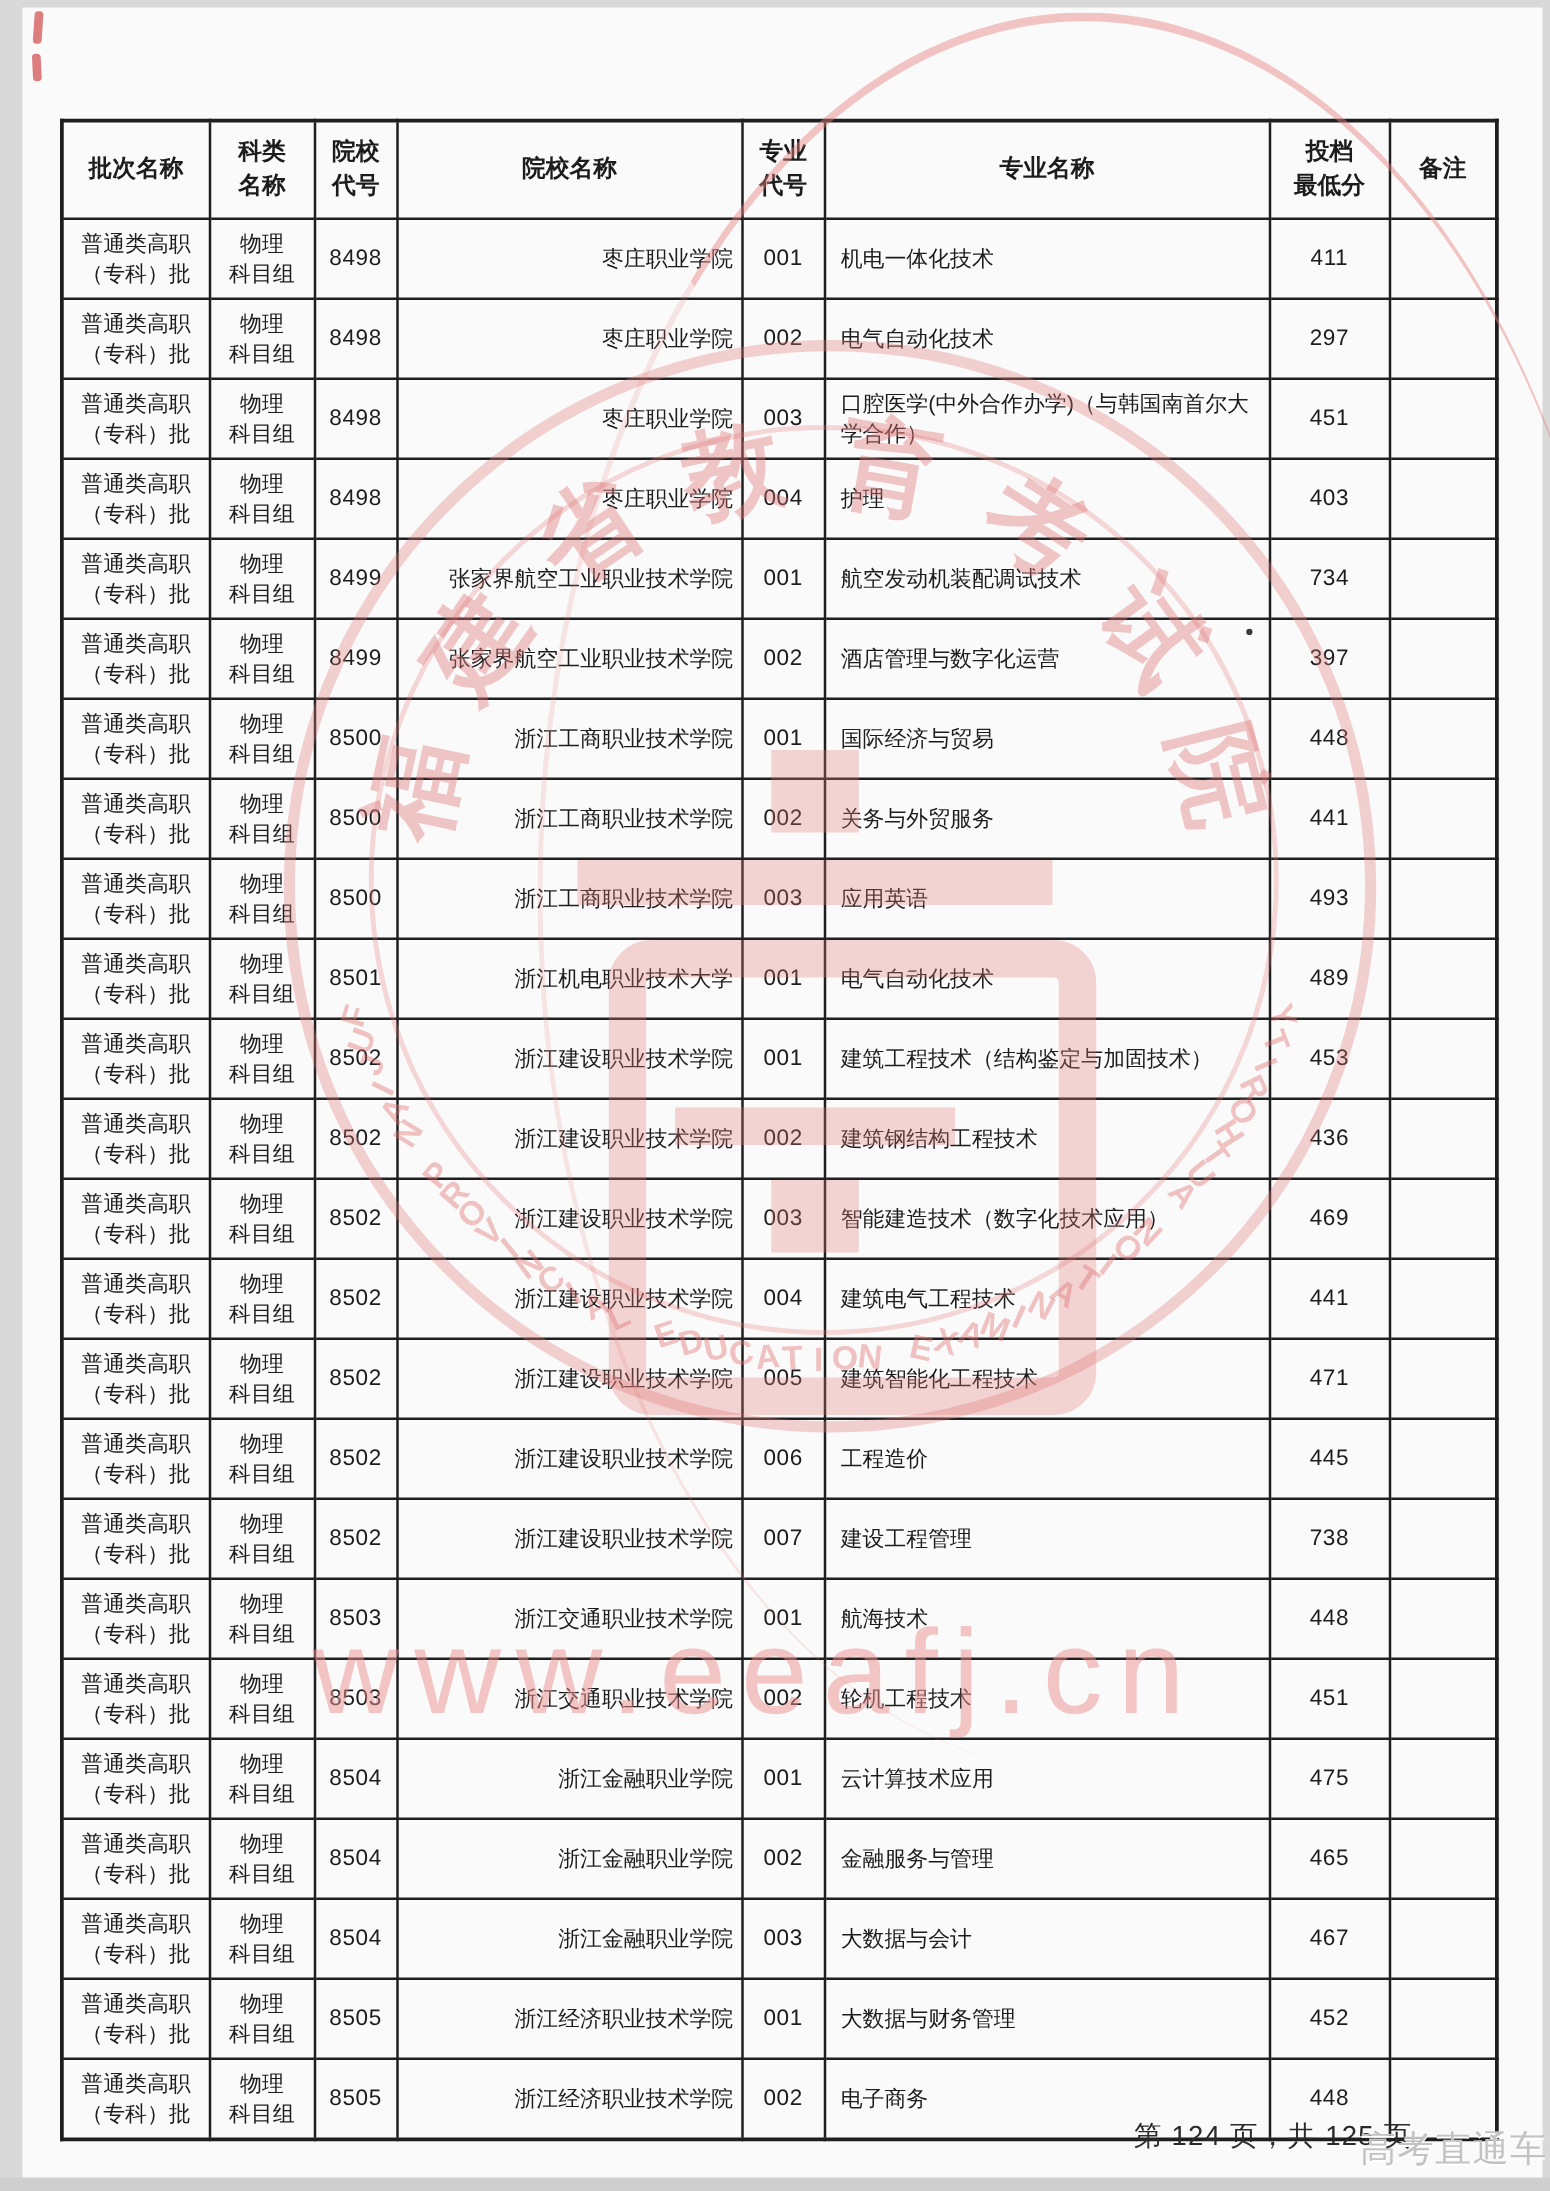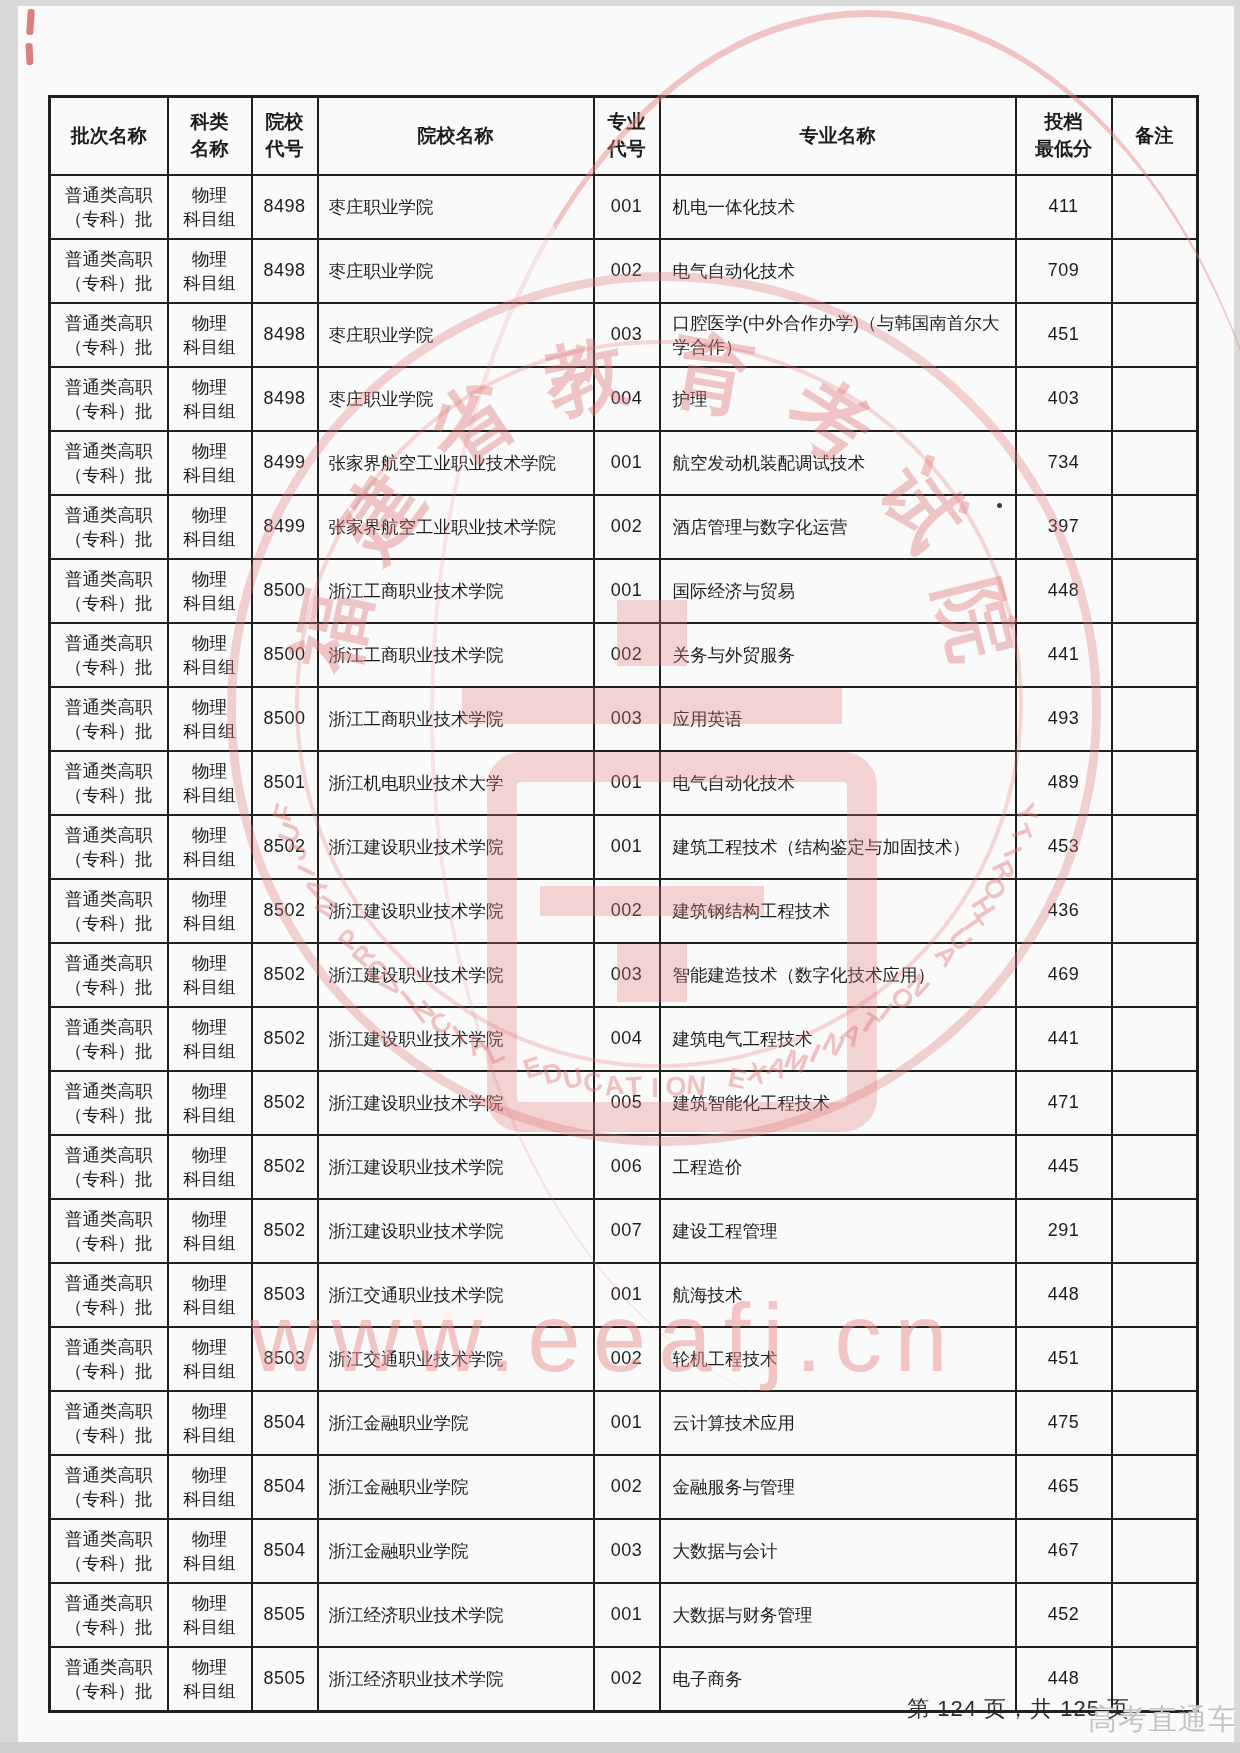--- a/index.html
+++ b/index.html
@@ -25,21 +25,21 @@
     white-space:pre-line;
     padding:4px 6px;
     line-height:1.4;
   }
   .score-table{border:3px solid #1f1f1f;}
   .score-table th{
     font-size:19px;font-weight:bold;text-align:center;height:68px;
   }
   .score-table td{font-size:17.5px;height:54px;}
   td.c-batch,td.c-subject,td.c-school_code,td.c-major_code,td.c-score,td.c-remark{text-align:center;}
-  td.c-school{text-align:left;padding-left:10px;}
+  td.c-school{text-align:right;padding-left:10px;}
   td.c-major{text-align:left;padding-left:12px;}
   td.c-school_code,td.c-major_code,td.c-score{font-size:18px;letter-spacing:.5px;}
   
   .wm{position:absolute;pointer-events:none;z-index:3;}
   .seal-ring{
     left:227px;top:272px;width:856px;height:856px;border-radius:50%;
     border:9px solid rgba(226,122,122,.34);
   }
   .seal-ring-inner{
     left:295px;top:340px;width:720px;height:720px;border-radius:50%;
@@ -139,21 +139,21 @@
       </tr>
       <tr>
         <td class="c-batch">普通类高职
 （专科）批</td>
         <td class="c-subject">物理
 科目组</td>
         <td class="c-school_code">8498</td>
         <td class="c-school">枣庄职业学院</td>
         <td class="c-major_code">002</td>
         <td class="c-major">电气自动化技术</td>
-        <td class="c-score">709</td>
+        <td class="c-score">297</td>
         <td class="c-remark"></td>
       </tr>
       <tr>
         <td class="c-batch">普通类高职
 （专科）批</td>
         <td class="c-subject">物理
 科目组</td>
         <td class="c-school_code">8498</td>
         <td class="c-school">枣庄职业学院</td>
         <td class="c-major_code">003</td>
@@ -319,21 +319,21 @@
       </tr>
       <tr>
         <td class="c-batch">普通类高职
 （专科）批</td>
         <td class="c-subject">物理
 科目组</td>
         <td class="c-school_code">8502</td>
         <td class="c-school">浙江建设职业技术学院</td>
         <td class="c-major_code">007</td>
         <td class="c-major">建设工程管理</td>
-        <td class="c-score">291</td>
+        <td class="c-score">738</td>
         <td class="c-remark"></td>
       </tr>
       <tr>
         <td class="c-batch">普通类高职
 （专科）批</td>
         <td class="c-subject">物理
 科目组</td>
         <td class="c-school_code">8503</td>
         <td class="c-school">浙江交通职业技术学院</td>
         <td class="c-major_code">001</td>

